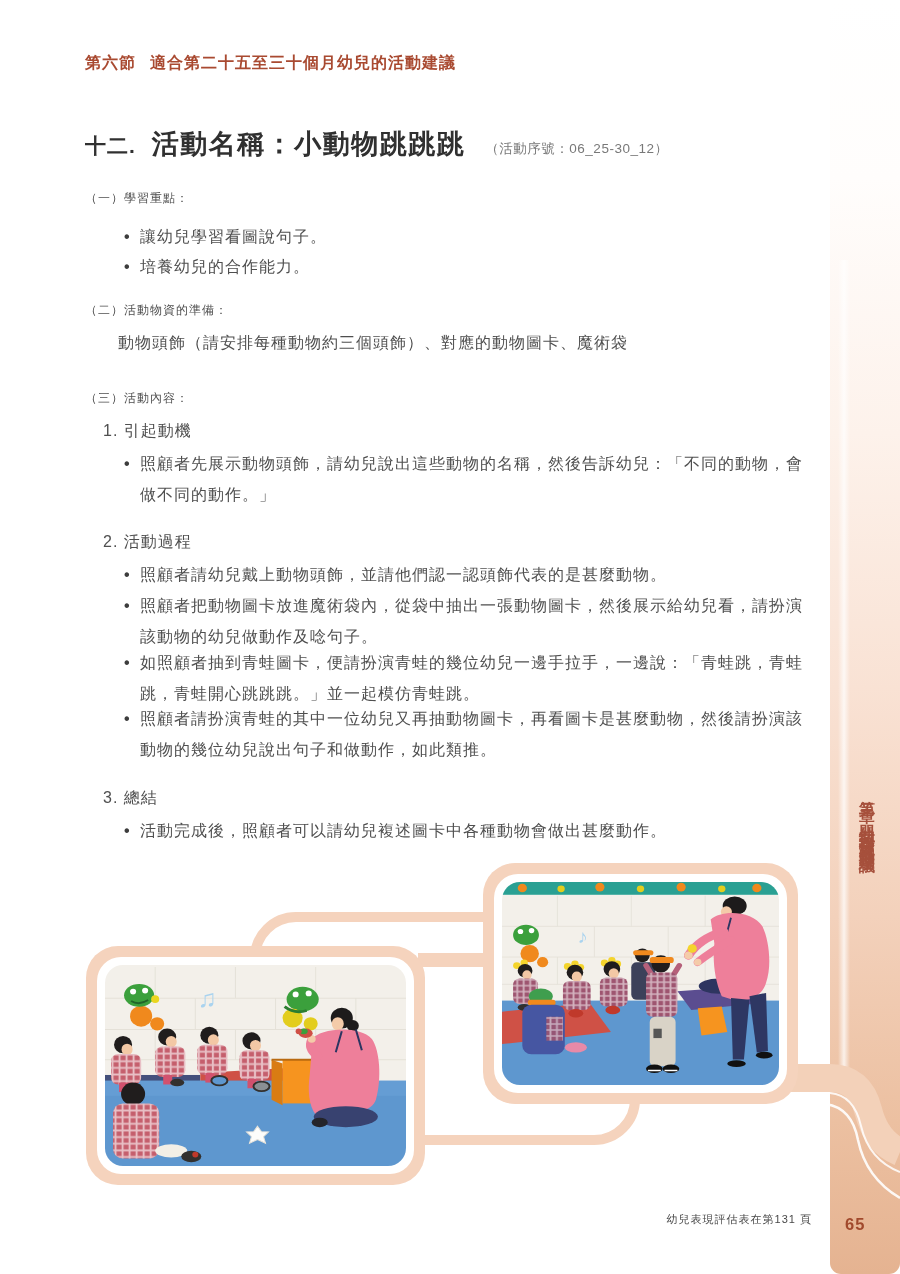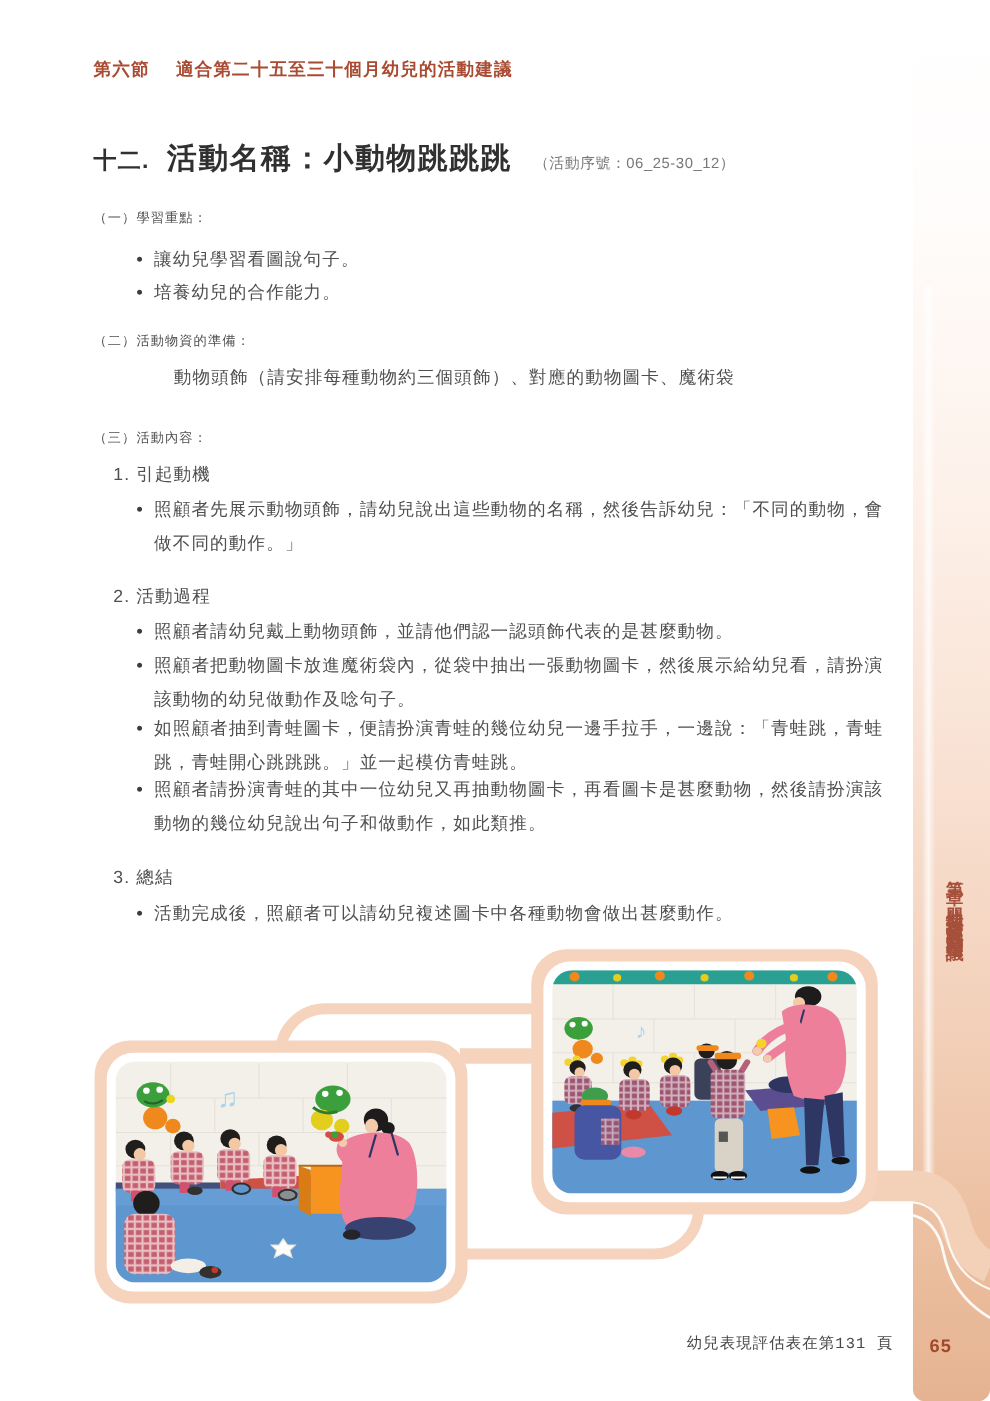--- a/index.html
+++ b/index.html
@@ -4,38 +4,38 @@
 <style>
   html,body{margin:0;padding:0;}
   body{
     width:900px;height:1274px;position:relative;background:#ffffff;overflow:hidden;
     font-family:"Liberation Sans","DejaVu Sans",sans-serif;color:#4a4a4a;
   }
   .abs{position:absolute;}
 
   
   #hdr{top:53px;left:85px;font-size:16px;font-weight:bold;color:#a94a31;letter-spacing:1px;}
-  #hdr .sec{margin-right:24px;}
+  #hdr .sec{margin-right:14px;}
 
   
   #title{top:126px;left:85px;white-space:nowrap;}
   .t-no{font-size:21px;font-weight:bold;color:#303030;margin-right:16px;letter-spacing:1px;}
   .t-main{font-size:27px;font-weight:bold;color:#303030;letter-spacing:1.5px;}
   .t-serial{font-size:13.5px;color:#787878;margin-left:20px;letter-spacing:.5px;}
 
   .h2{font-size:12px;color:#4f4f4f;letter-spacing:1px;white-space:nowrap;}
   .subh{left:103px;font-size:16px;color:#4f4f4f;letter-spacing:1px;white-space:nowrap;}
   .plain{font-size:16px;color:#4f4f4f;letter-spacing:1px;white-space:nowrap;}
 
   .bullet{left:124px;width:694px;display:flex;line-height:31px;font-size:16px;
           letter-spacing:1px;color:#4f4f4f;}
   .bullet .dot{flex:none;width:16px;font-weight:bold;color:#3d3d3d;}
 
   #s1h{top:190px;left:85px;}   #s1b1{top:221px;}  #s1b2{top:251px;}
-  #s2h{top:302px;left:85px;}   #s2body{top:333px;left:118px;margin-left:40px;}
+  #s2h{top:302px;left:85px;}   #s2body{top:333px;left:118px;}
   #s3h{top:390px;left:85px;}
   #sub1h{top:421px;} #sub1b{top:448px;}
   #sub2h{top:532px;} #sub2b1{top:559px;} #sub2b2{top:590px;} #sub2b3{top:647px;} #sub2b4{top:703px;}
   #sub3h{top:788px;} #sub3b{top:815px;}
 
   
   #outlineA{top:912px;left:250px;width:390px;height:233px;border:10px solid #f5d3bd;
             border-radius:46px;box-sizing:border-box;z-index:1;}
   #conn1{top:953px;left:418px;width:74px;height:14px;background:#f5d3bd;z-index:1;}
   .card{background:#f5d3bd;border-radius:32px;z-index:2;}
@@ -50,22 +50,22 @@
     background:linear-gradient(180deg,#ffffff 0%,#fffdfc 14%,#fdf2eb 34%,#f9e2d4 54%,
                #f3d1bb 72%,#ecc0a1 88%,#e5b391 100%);border-radius:11px;}
   #sidebar .wstripe{position:absolute;left:8px;top:260px;height:810px;width:12px;
     background:linear-gradient(90deg,rgba(255,255,255,0) 0%,rgba(255,255,255,.75) 50%,rgba(255,255,255,0) 100%);}
   #chapter{position:absolute;top:788px;left:26px;writing-mode:vertical-rl;
     font-size:16px;font-weight:bold;color:#a6503c;letter-spacing:3px;white-space:nowrap;}
   #chapter .gap{display:inline-block;height:14px;}
   #ribbon{position:absolute;left:-62px;top:1040px;width:132px;height:234px;overflow:visible;}
   #pagenum{position:absolute;top:1215px;left:15px;font-size:16.5px;font-weight:bold;color:#a1492c;letter-spacing:1px;}
 
-  #footnote{top:1212px;left:500px;width:312px;text-align:right;font-size:14px;
-            color:#484848;letter-spacing:1px;white-space:nowrap;font-family:Liberation Mono, monospace;}
+  #footnote{top:1212px;left:500px;width:312px;text-align:right;font-size:11px;
+            color:#484848;letter-spacing:1px;white-space:nowrap;}
 </style>
 </head>
 <body>
 
 <div class="abs" id="hdr">
   <span class="sec">第六節</span><span>適合第二十五至三十個月幼兒的活動建議</span>
 </div>
 
 <div class="abs" id="title">
   <span class="t-no">十二.</span><span class="t-main">活動名稱：小動物跳跳跳</span><span class="t-serial">（活動序號：06_25-30_12）</span>

